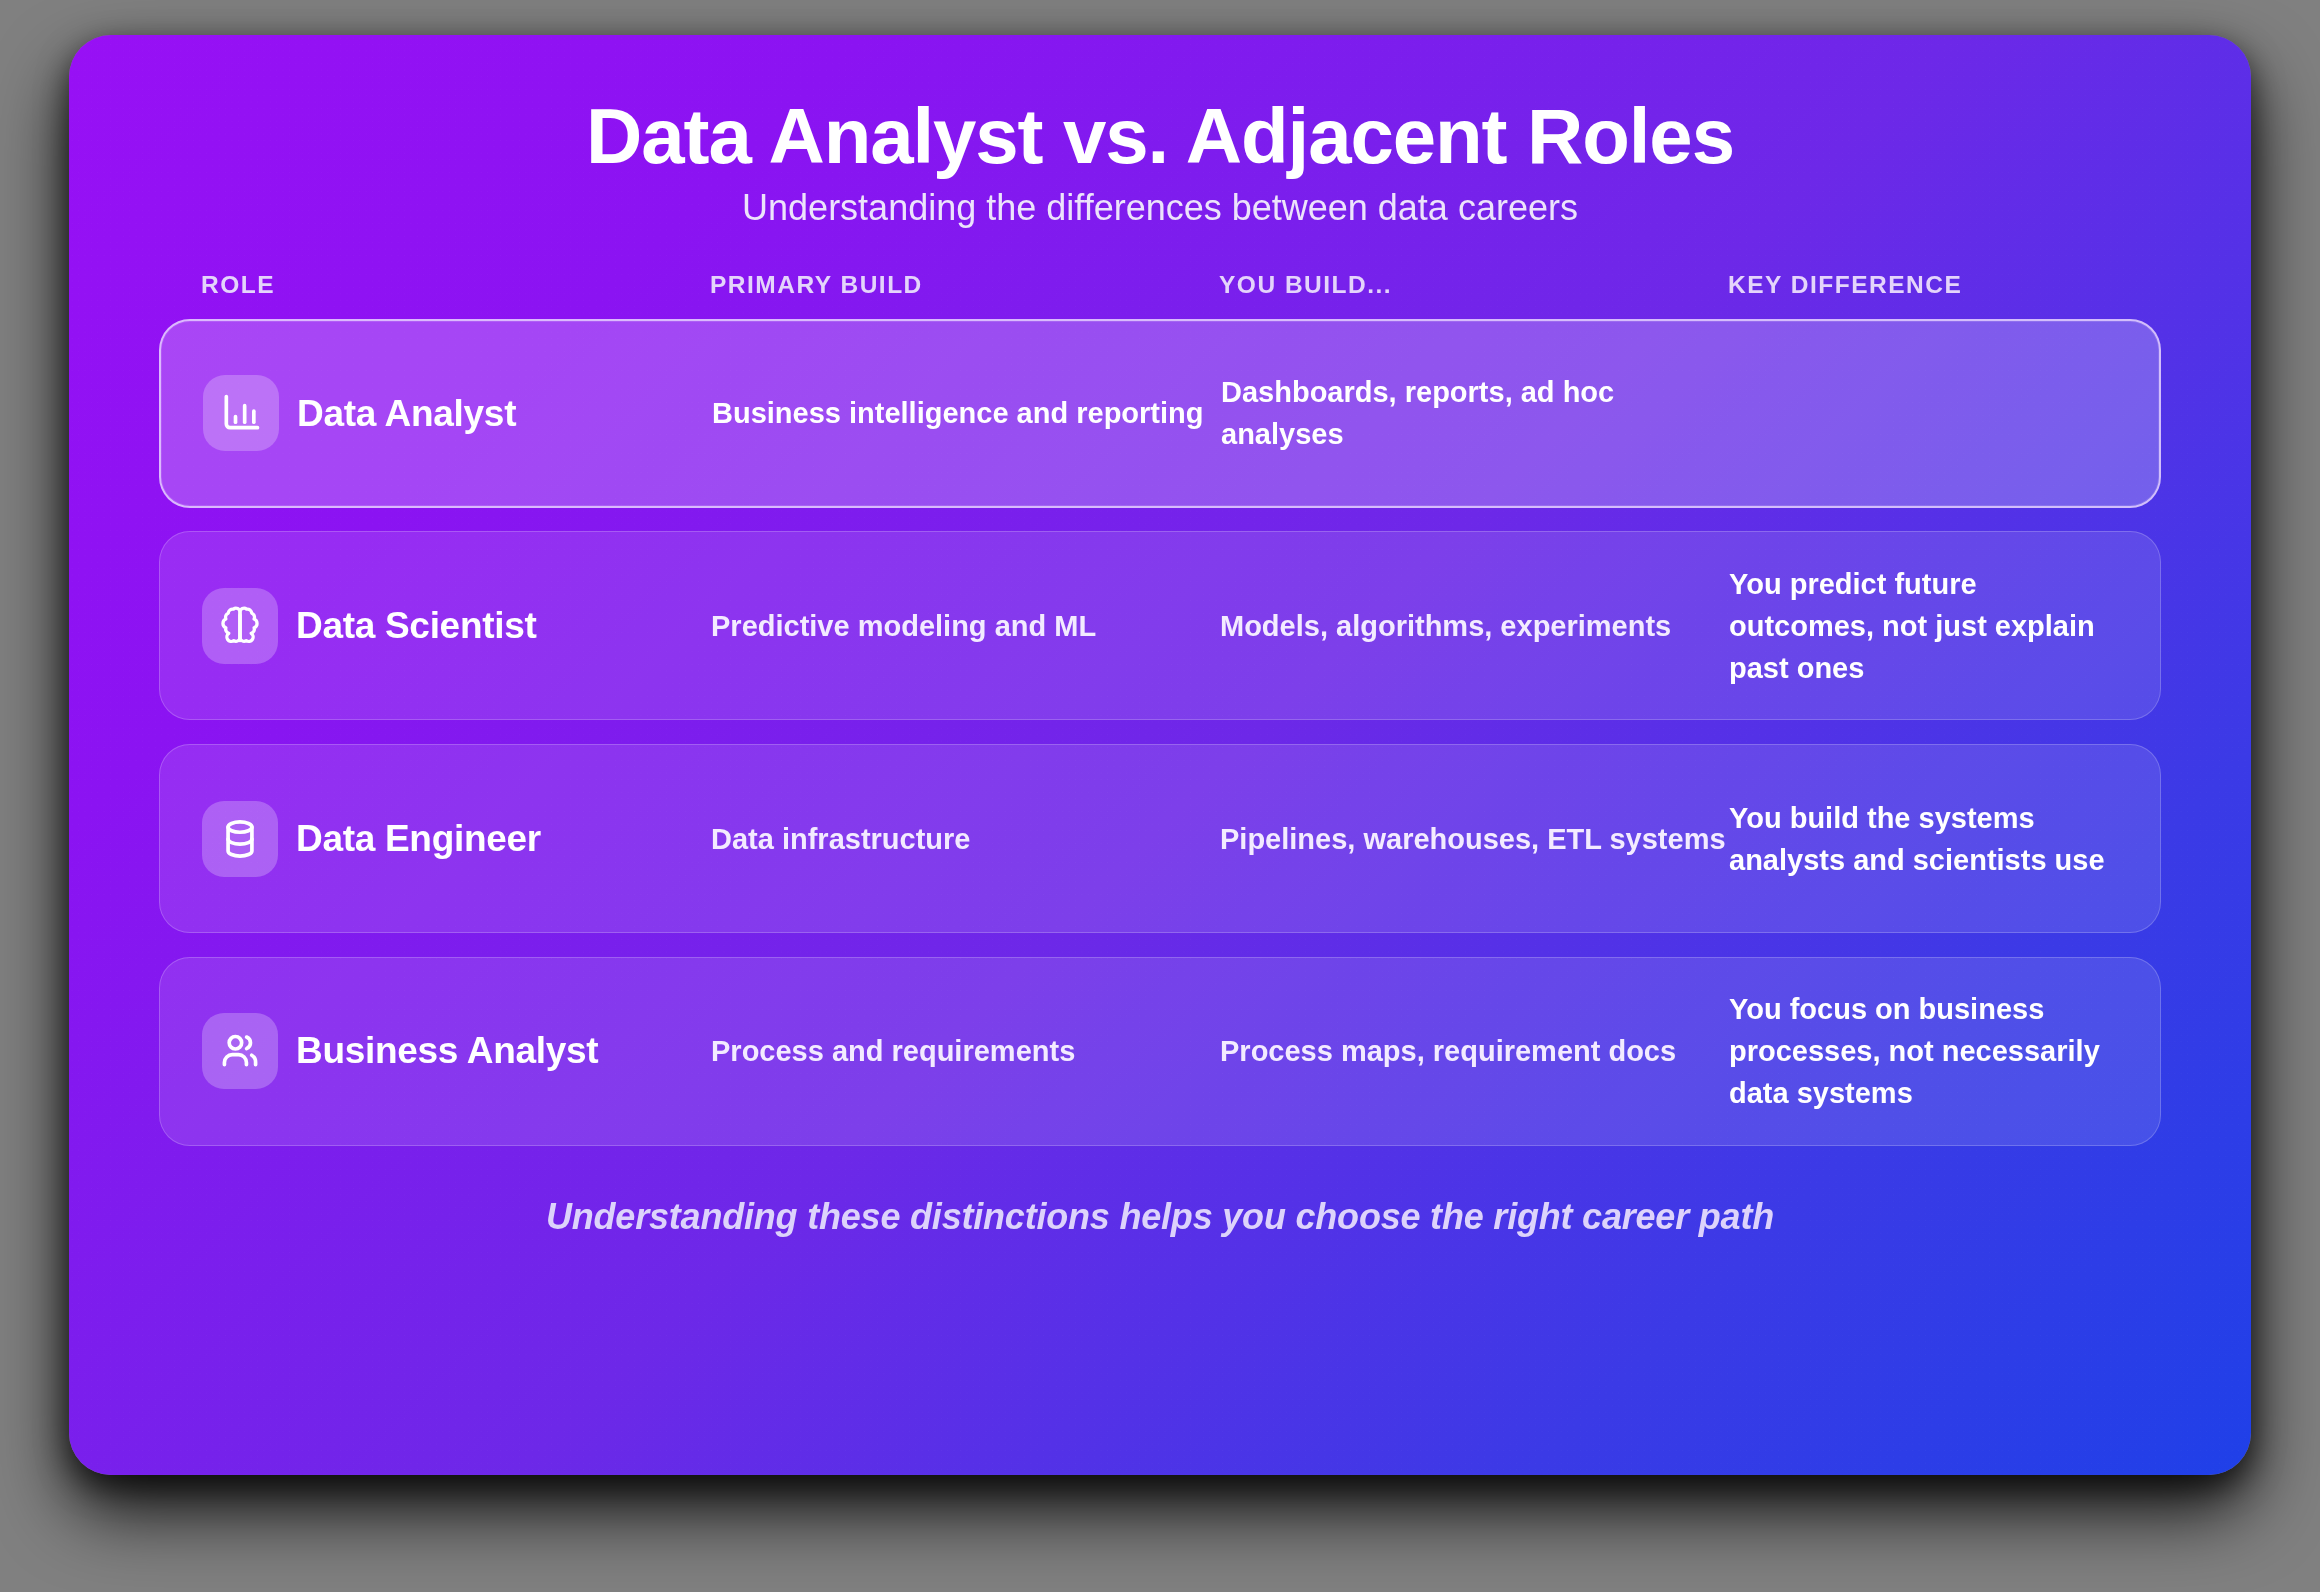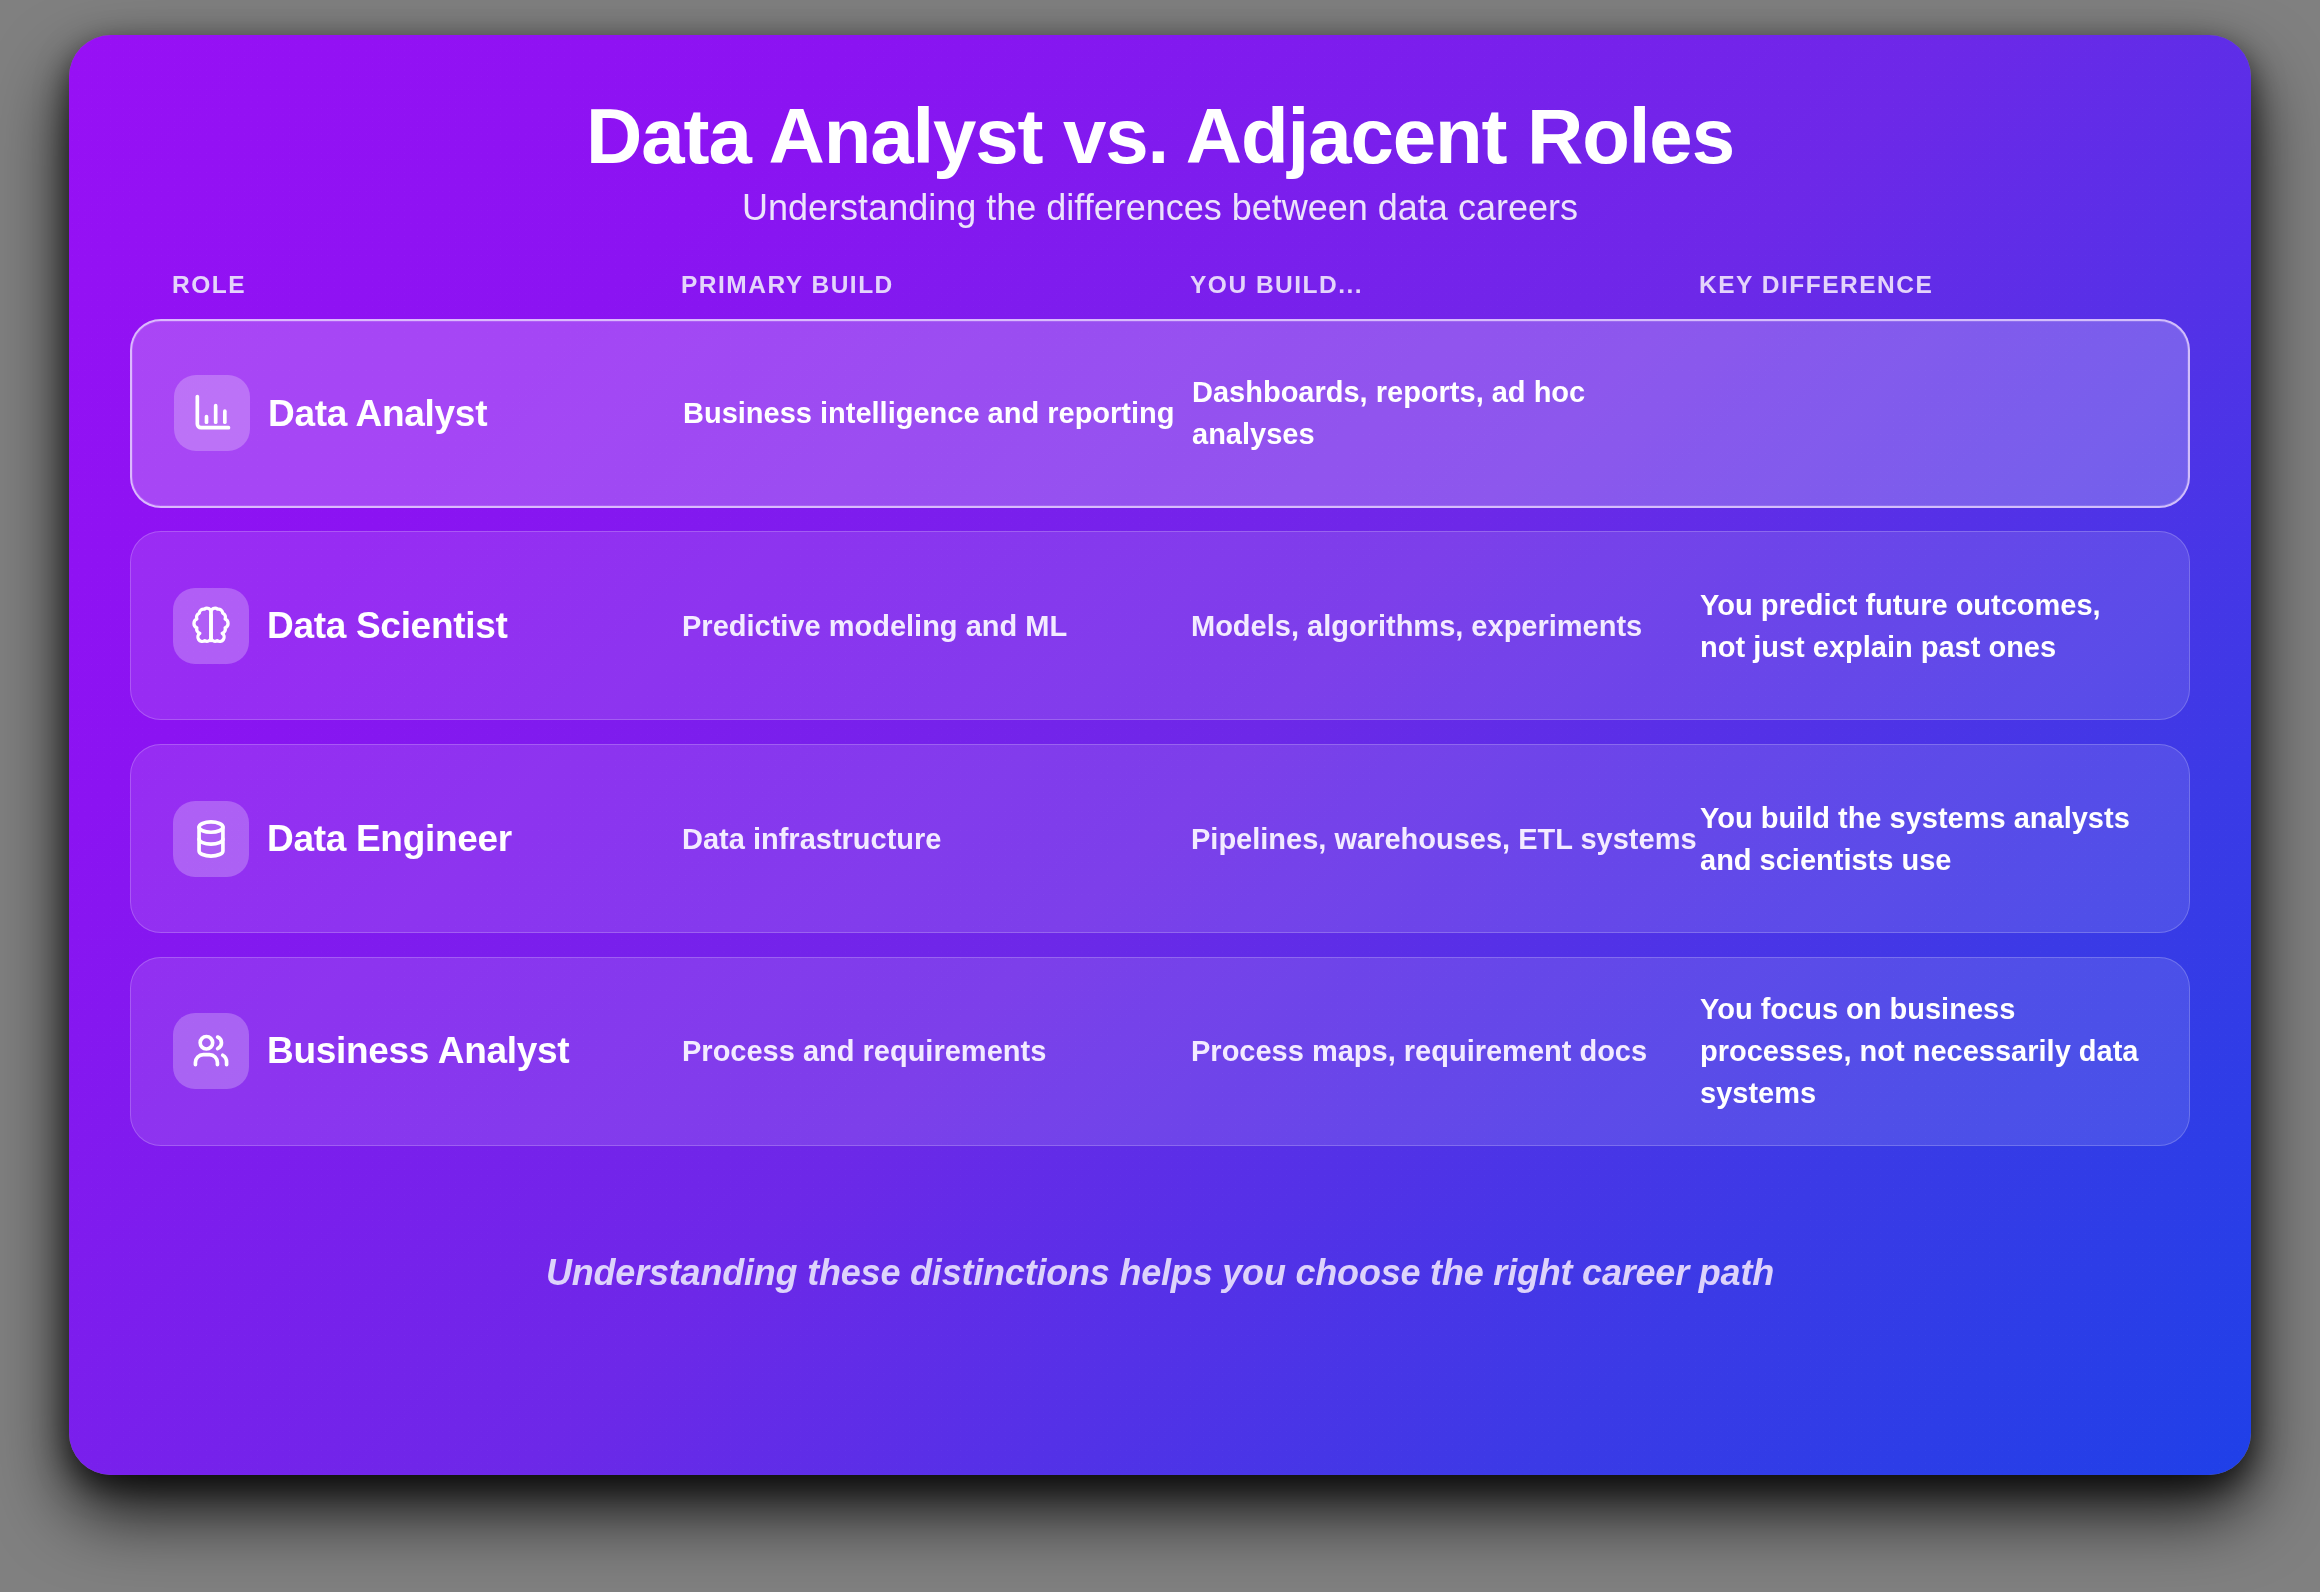--- a/index.html
+++ b/index.html
@@ -23,21 +23,21 @@
   }
 
   .card {
     position: relative;
     width: 2182px;
     height: 1440px;
     border-radius: 42px;
     background: linear-gradient(135deg, #9810f5 0%, #8b13f2 22%, #6d28e8 52%, #3b3ae6 80%, #1f40e8 100%);
     box-shadow: 0 36px 73px rgba(0,0,0,0.85), 0 11px 31px rgba(0,0,0,0.6);
     overflow: hidden;
-    padding: 0 61px;
+    padding: 0 90px;
   }
 
   
   .card::after {
     content: "";
     position: absolute;
     inset: 0;
     pointer-events: none;
     background-image:
       radial-gradient(rgba(255,255,255,0.045) 0.9px, transparent 0.9px);
@@ -141,21 +141,21 @@
     font-size: 29px;
     font-weight: 700;
     line-height: 1.45;
   }
 
   .cell-text.bold { font-weight: 700; color: #ffffff; }
 
   .footer {
     position: relative;
     z-index: 2;
-    margin-top: 106px;
+    margin-top: 50px;
     text-align: center;
     color: #ddd3fb;
     font-size: 36px;
     font-weight: 700;
     font-style: italic;
     letter-spacing: -0.2px;
   }
 </style>
 </head>
 <body>

